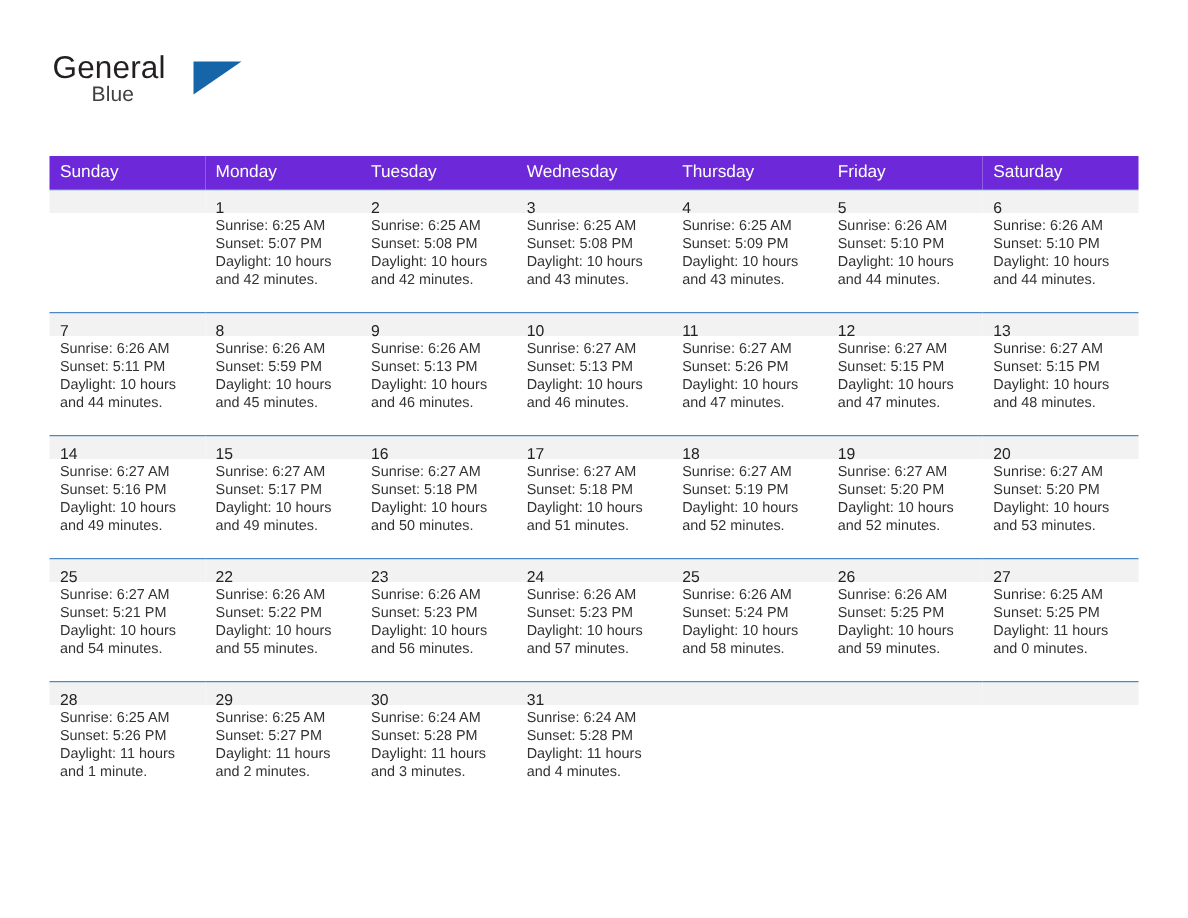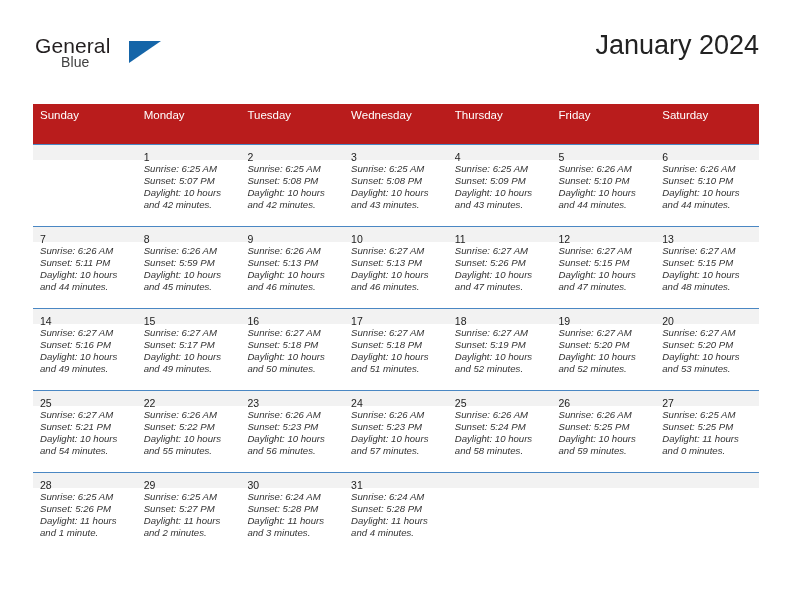--- a/index.html
+++ b/index.html
@@ -87,26 +87,26 @@
   
   .calendar {
     position: absolute;
     left: 33px;
     top: 104px;
     width: 726px;
     border-collapse: collapse;
     table-layout: fixed;
   }
   .calendar th {
-    background: #b91c1c;
+    background: #6d28d9;
     color: #ffffff;
     font-size: 11.5px;
     font-weight: normal;
     text-align: left;
-    padding: 5px 0 23px 7px;
+    padding: 5px 0 5px 7px;
     height: 12px;
     border: none;
   }
   .calendar td {
     vertical-align: top;
     padding: 0;
     border: none;
     width: 103.71px;
     height: 82px;
   }
@@ -128,21 +128,20 @@
   .cell.empty .daynum-strip {
     background: #f2f2f2;
   }
   .daynum {
     font-size: 10.5px;
     color: #222222;
     line-height: 12px;
   }
   .cell-lines {
     padding: 3px 4px 0 7px;
-    font-style: italic;
   }
   .cell-line {
     font-size: 9.6px;
     line-height: 12.1px;
     color: #333333;
     white-space: nowrap;
   }
 </style>
 </head>
 <body>
@@ -151,21 +150,20 @@
 
   <div class="header">
 
     <div class="brand">
       <span class="brand-general">General</span>
       <span class="brand-triangle"></span>
       <span class="brand-blue">Blue</span>
     </div>
 
     <div class="title-block">
-      <div class="month-title">January 2024</div>
     </div>
 
   </div>
 
   <table class="calendar">
     <thead>
       <tr>
           <th>Sunday</th>
           <th>Monday</th>
           <th>Tuesday</th>

